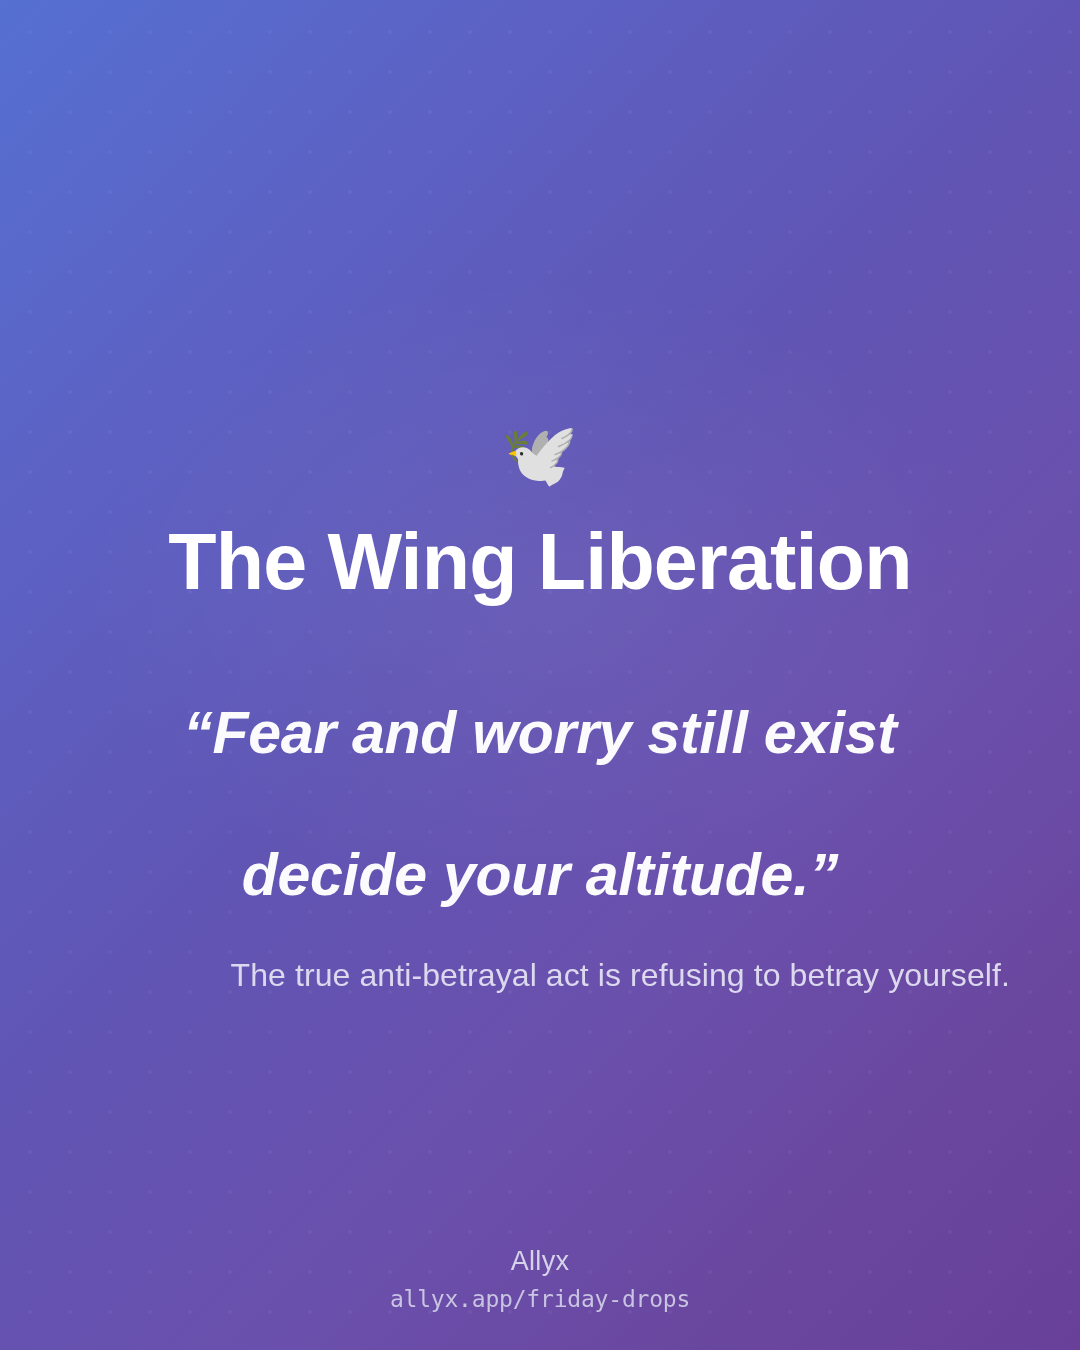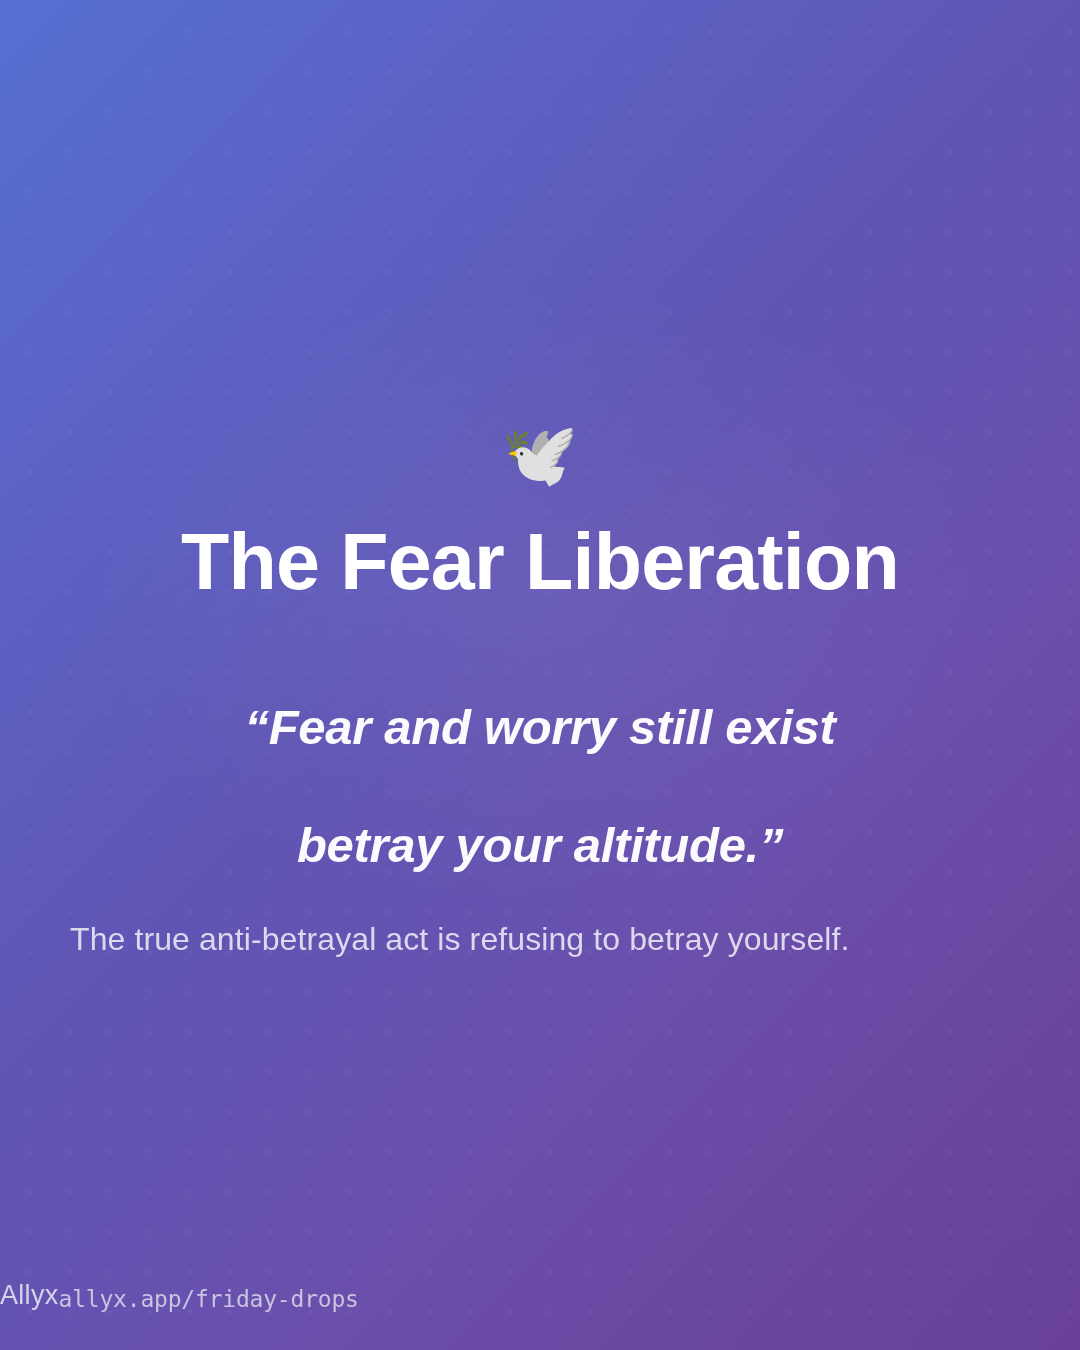--- a/index.html
+++ b/index.html
@@ -72,46 +72,47 @@
     letter-spacing: -0.8px;
     color: #ffffff;
     line-height: 1.0;
     text-align: center;
     width: 960px;
   }
 
   #quote {
     margin-top: 44px;
     width: 910px;
-    font-size: 49px;
+    font-size: 59px;
     font-weight: 700;
     font-style: italic;
     color: #fbfbfe;
     line-height: 1.20;
     text-align: center;
     letter-spacing: -0.3px;
   }
 
   #subtitle {
     margin-top: 44px;
     width: 940px;
     font-size: 32px;
     font-weight: 400;
     color: #dcd9ef;
     line-height: 1.35;
-    text-align: left;
+    text-align: right;
     letter-spacing: 0.1px;
   }
 
   #footer {
     position: absolute;
     left: 0;
     right: 0;
     bottom: 36px;
     display: flex;
+    flex-direction: column;
     align-items: center;
     z-index: 2;
   }
 
   #brand-name {
     font-size: 27px;
     font-weight: 400;
     color: #d6d2ea;
     letter-spacing: 0.3px;
     line-height: 1.25;
@@ -133,26 +134,26 @@
 
 <div id="poster">
 
   <div id="dot-texture"></div>
   <div id="bloom"></div>
 
   <div id="content">
 
     <div id="emoji-badge">🕊️</div>
 
-    <h1 id="headline">The Fear Liberation</h1>
+    <h1 id="headline">The Wing Liberation</h1>
 
     <div id="quote">
       <span>“Fear and worry still exist</span><br>
       <br>
-      <span>betray your altitude.”</span>
+      <span>decide your altitude.”</span>
     </div>
 
     <p id="subtitle">The true anti-betrayal act is refusing to betray yourself.</p>
 
   </div>
 
   <div id="footer">
     <div id="brand-name">Allyx</div>
     <div id="brand-url">allyx.app/friday-drops</div>
   </div>

